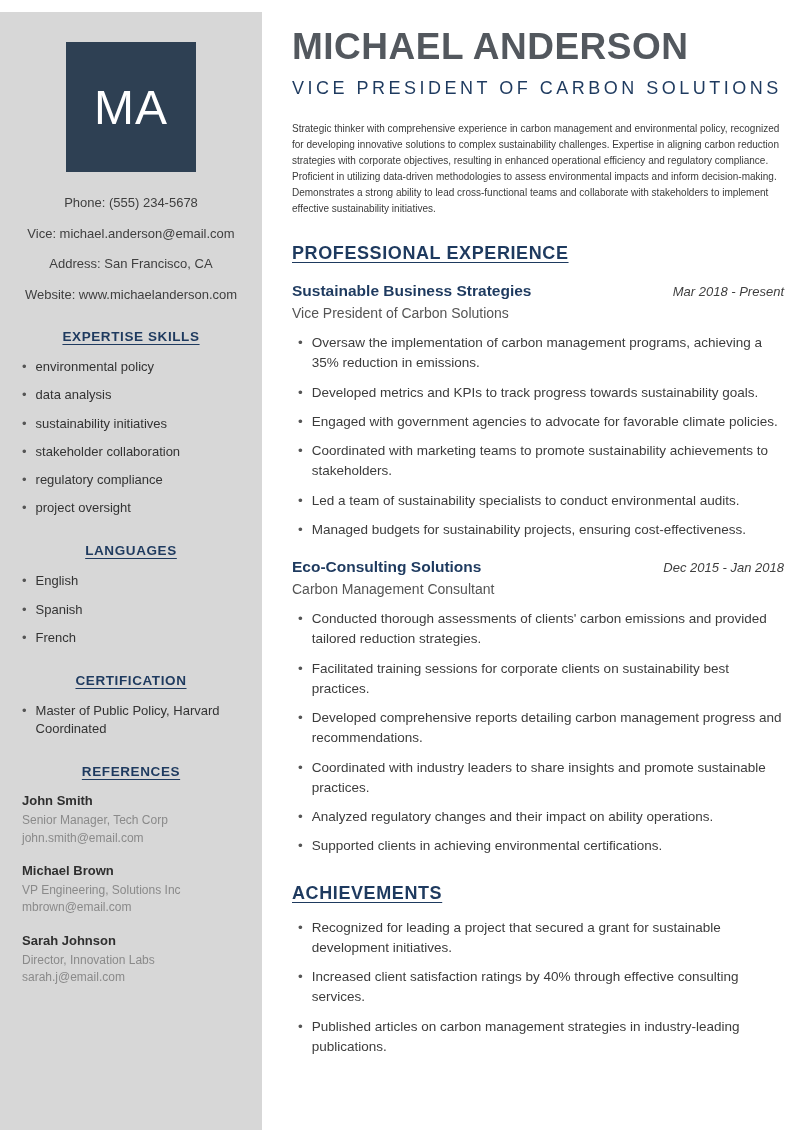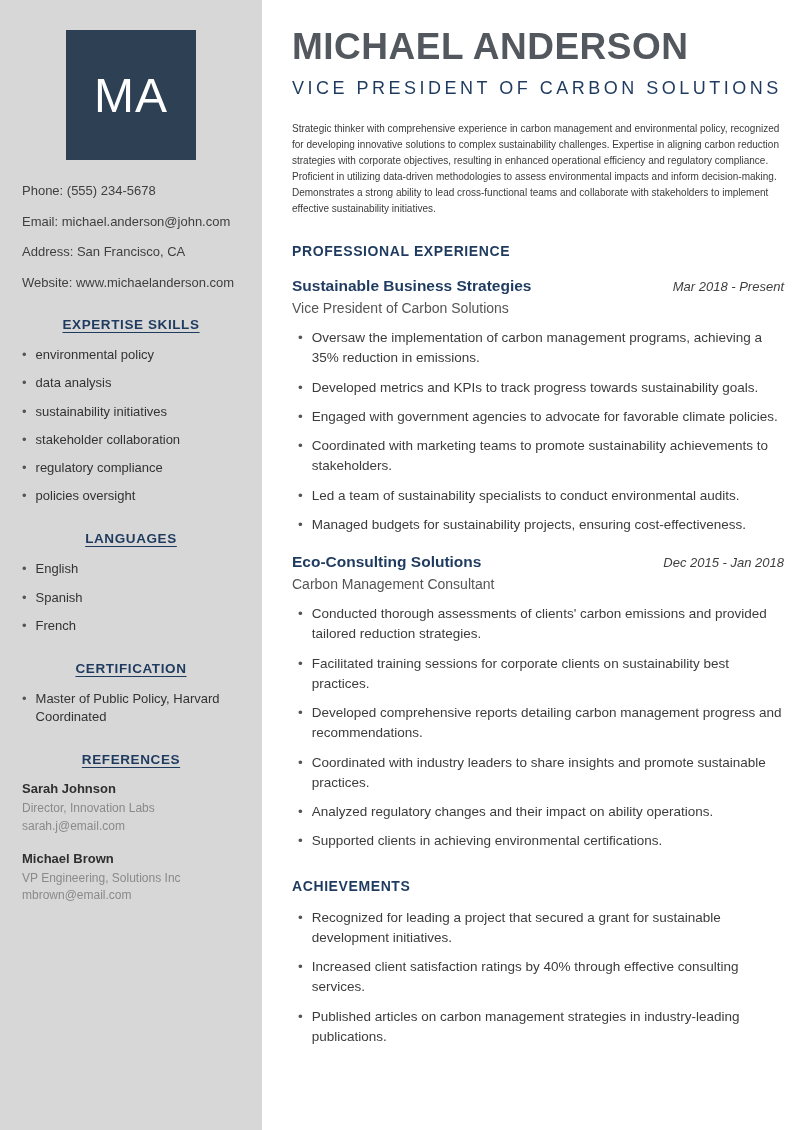--- a/index.html
+++ b/index.html
@@ -9,39 +9,39 @@
     --name-color:#53585e;
     --text-dark:#3a3a3a;
     --text-gray:#8a8a8a;
   }
   *{margin:0;padding:0;box-sizing:border-box;}
   html,body{background:#fff;}
   body{font-family:"Liberation Sans","DejaVu Sans",sans-serif;color:var(--text-dark);}
   .page{width:800px;height:1130px;display:flex;overflow:hidden;background:#fff;}
 
   
-  .sidebar{width:262px;min-width:262px;background:var(--sidebar-bg);padding:30px 22px 16px 22px;}
+  .sidebar{width:262px;min-width:262px;background:var(--sidebar-bg);padding:30px 22px 16px 22px;margin-top:12px;}
   .avatar{width:130px;height:130px;background:var(--avatar-bg);margin:0 auto;display:flex;align-items:center;justify-content:center;}
   .avatar span{color:#fff;font-size:48px;font-weight:400;letter-spacing:1px;}
-  .contact{margin-top:22px;}
+  .contact{margin-top:22px;text-align:center;}
   .contact .line{font-size:13px;color:#3f3f3f;margin-bottom:13px;line-height:1.35;}
   .side-section{margin-top:26px;}
   .side-heading{font-size:13.5px;font-weight:bold;color:var(--accent);letter-spacing:0.6px;text-decoration:underline;text-underline-offset:3px;margin-bottom:14px;text-align:center;}
   .side-list .bullet{display:flex;font-size:13px;color:#333;margin-bottom:10px;line-height:1.4;}
   .bullet .dot{color:#555;margin-right:9px;flex:none;}
   .ref{margin-bottom:16px;}
   .ref .ref-name{font-size:13px;font-weight:bold;color:#2f2f2f;margin-bottom:4px;}
   .ref .ref-title,.ref .ref-email{font-size:12px;color:var(--text-gray);line-height:1.45;}
 
   
   .main{flex:1;padding:26px 16px 20px 30px;}
   .name{font-size:37px;font-weight:bold;color:var(--name-color);letter-spacing:0.5px;}
   .job-title{font-size:18px;color:var(--accent);letter-spacing:3.5px;font-weight:500;margin-top:10px;}
   .summary{font-size:10px;line-height:1.6;color:#3b3b3b;margin-top:22px;}
-  .main-heading{font-size:14px;font-weight:bold;color:var(--accent);letter-spacing:0.6px;text-underline-offset:3px;margin-top:26px;}
+  .main-heading{font-size:18px;font-weight:bold;color:var(--accent);letter-spacing:0.6px;text-decoration:underline;text-underline-offset:3px;margin-top:26px;}
   .job{margin-top:18px;}
   .job-head{display:flex;justify-content:space-between;align-items:baseline;}
   .company{font-size:15.5px;font-weight:bold;color:var(--accent);}
   .dates{font-size:13px;font-style:italic;color:#3f3f3f;}
   .role{font-size:14px;color:#555;margin-top:5px;}
   .job-bullets{margin-top:12px;}
   .job-bullets .bullet{display:flex;font-size:13.5px;color:#3c3c3c;margin-bottom:9px;line-height:1.5;padding-left:6px;}
   .ach-bullets{margin-top:14px;}
   .ach-bullets .bullet{display:flex;font-size:13.5px;color:#3c3c3c;margin-bottom:9px;line-height:1.5;padding-left:6px;}
 </style>
@@ -50,21 +50,21 @@
 
 <div class="page">
 
   <aside class="sidebar">
     <div class="avatar">
       <span>MA</span>
     </div>
 
     <div class="contact">
       <div class="line">Phone: (555) 234-5678</div>
-      <div class="line">Email: michael.anderson@john.com</div>
+      <div class="line">Vice: michael.anderson@email.com</div>
       <div class="line">Address: San Francisco, CA</div>
       <div class="line">Website: www.michaelanderson.com</div>
     </div>
 
     <div class="side-section">
       <div class="side-heading">EXPERTISE SKILLS</div>
       <div class="side-list">
         <div class="bullet">
             <span class="dot">•</span>
             <span>environmental policy</span>
@@ -80,21 +80,21 @@
         <div class="bullet">
             <span class="dot">•</span>
             <span>stakeholder collaboration</span>
           </div>
         <div class="bullet">
             <span class="dot">•</span>
             <span>regulatory compliance</span>
           </div>
         <div class="bullet">
             <span class="dot">•</span>
-            <span>policies oversight</span>
+            <span>project oversight</span>
           </div>
       </div>
     </div>
 
     <div class="side-section">
       <div class="side-heading">LANGUAGES</div>
       <div class="side-list">
         <div class="bullet">
             <span class="dot">•</span>
             <span>English</span>
@@ -116,29 +116,34 @@
         <div class="bullet">
             <span class="dot">•</span>
             <span>Master of Public Policy, Harvard Coordinated</span>
           </div>
       </div>
     </div>
 
     <div class="side-section">
       <div class="side-heading">REFERENCES</div>
 
+      <div class="ref">
+        <div class="ref-name">John Smith</div>
+        <div class="ref-title">Senior Manager, Tech Corp</div>
+        <div class="ref-email">john.smith@email.com</div>
+      </div>
+      <div class="ref">
+        <div class="ref-name">Michael Brown</div>
+        <div class="ref-title">VP Engineering, Solutions Inc</div>
+        <div class="ref-email">mbrown@email.com</div>
+      </div>
       <div class="ref">
         <div class="ref-name">Sarah Johnson</div>
         <div class="ref-title">Director, Innovation Labs</div>
         <div class="ref-email">sarah.j@email.com</div>
-      </div>
-      <div class="ref">
-        <div class="ref-name">Michael Brown</div>
-        <div class="ref-title">VP Engineering, Solutions Inc</div>
-        <div class="ref-email">mbrown@email.com</div>
       </div>
     </div>
   </aside>
 
   <main class="main">
     <h1 class="name">MICHAEL ANDERSON</h1>
     <div class="job-title">VICE PRESIDENT OF CARBON SOLUTIONS</div>
     <p class="summary">Strategic thinker with comprehensive experience in carbon management and environmental policy, recognized for developing innovative solutions to complex sustainability challenges. Expertise in aligning carbon reduction strategies with corporate objectives, resulting in enhanced operational efficiency and regulatory compliance. Proficient in utilizing data-driven methodologies to assess environmental impacts and inform decision-making. Demonstrates a strong ability to lead cross-functional teams and collaborate with stakeholders to implement effective sustainability initiatives.</p>
 
     <div class="main-heading">PROFESSIONAL EXPERIENCE</div>

